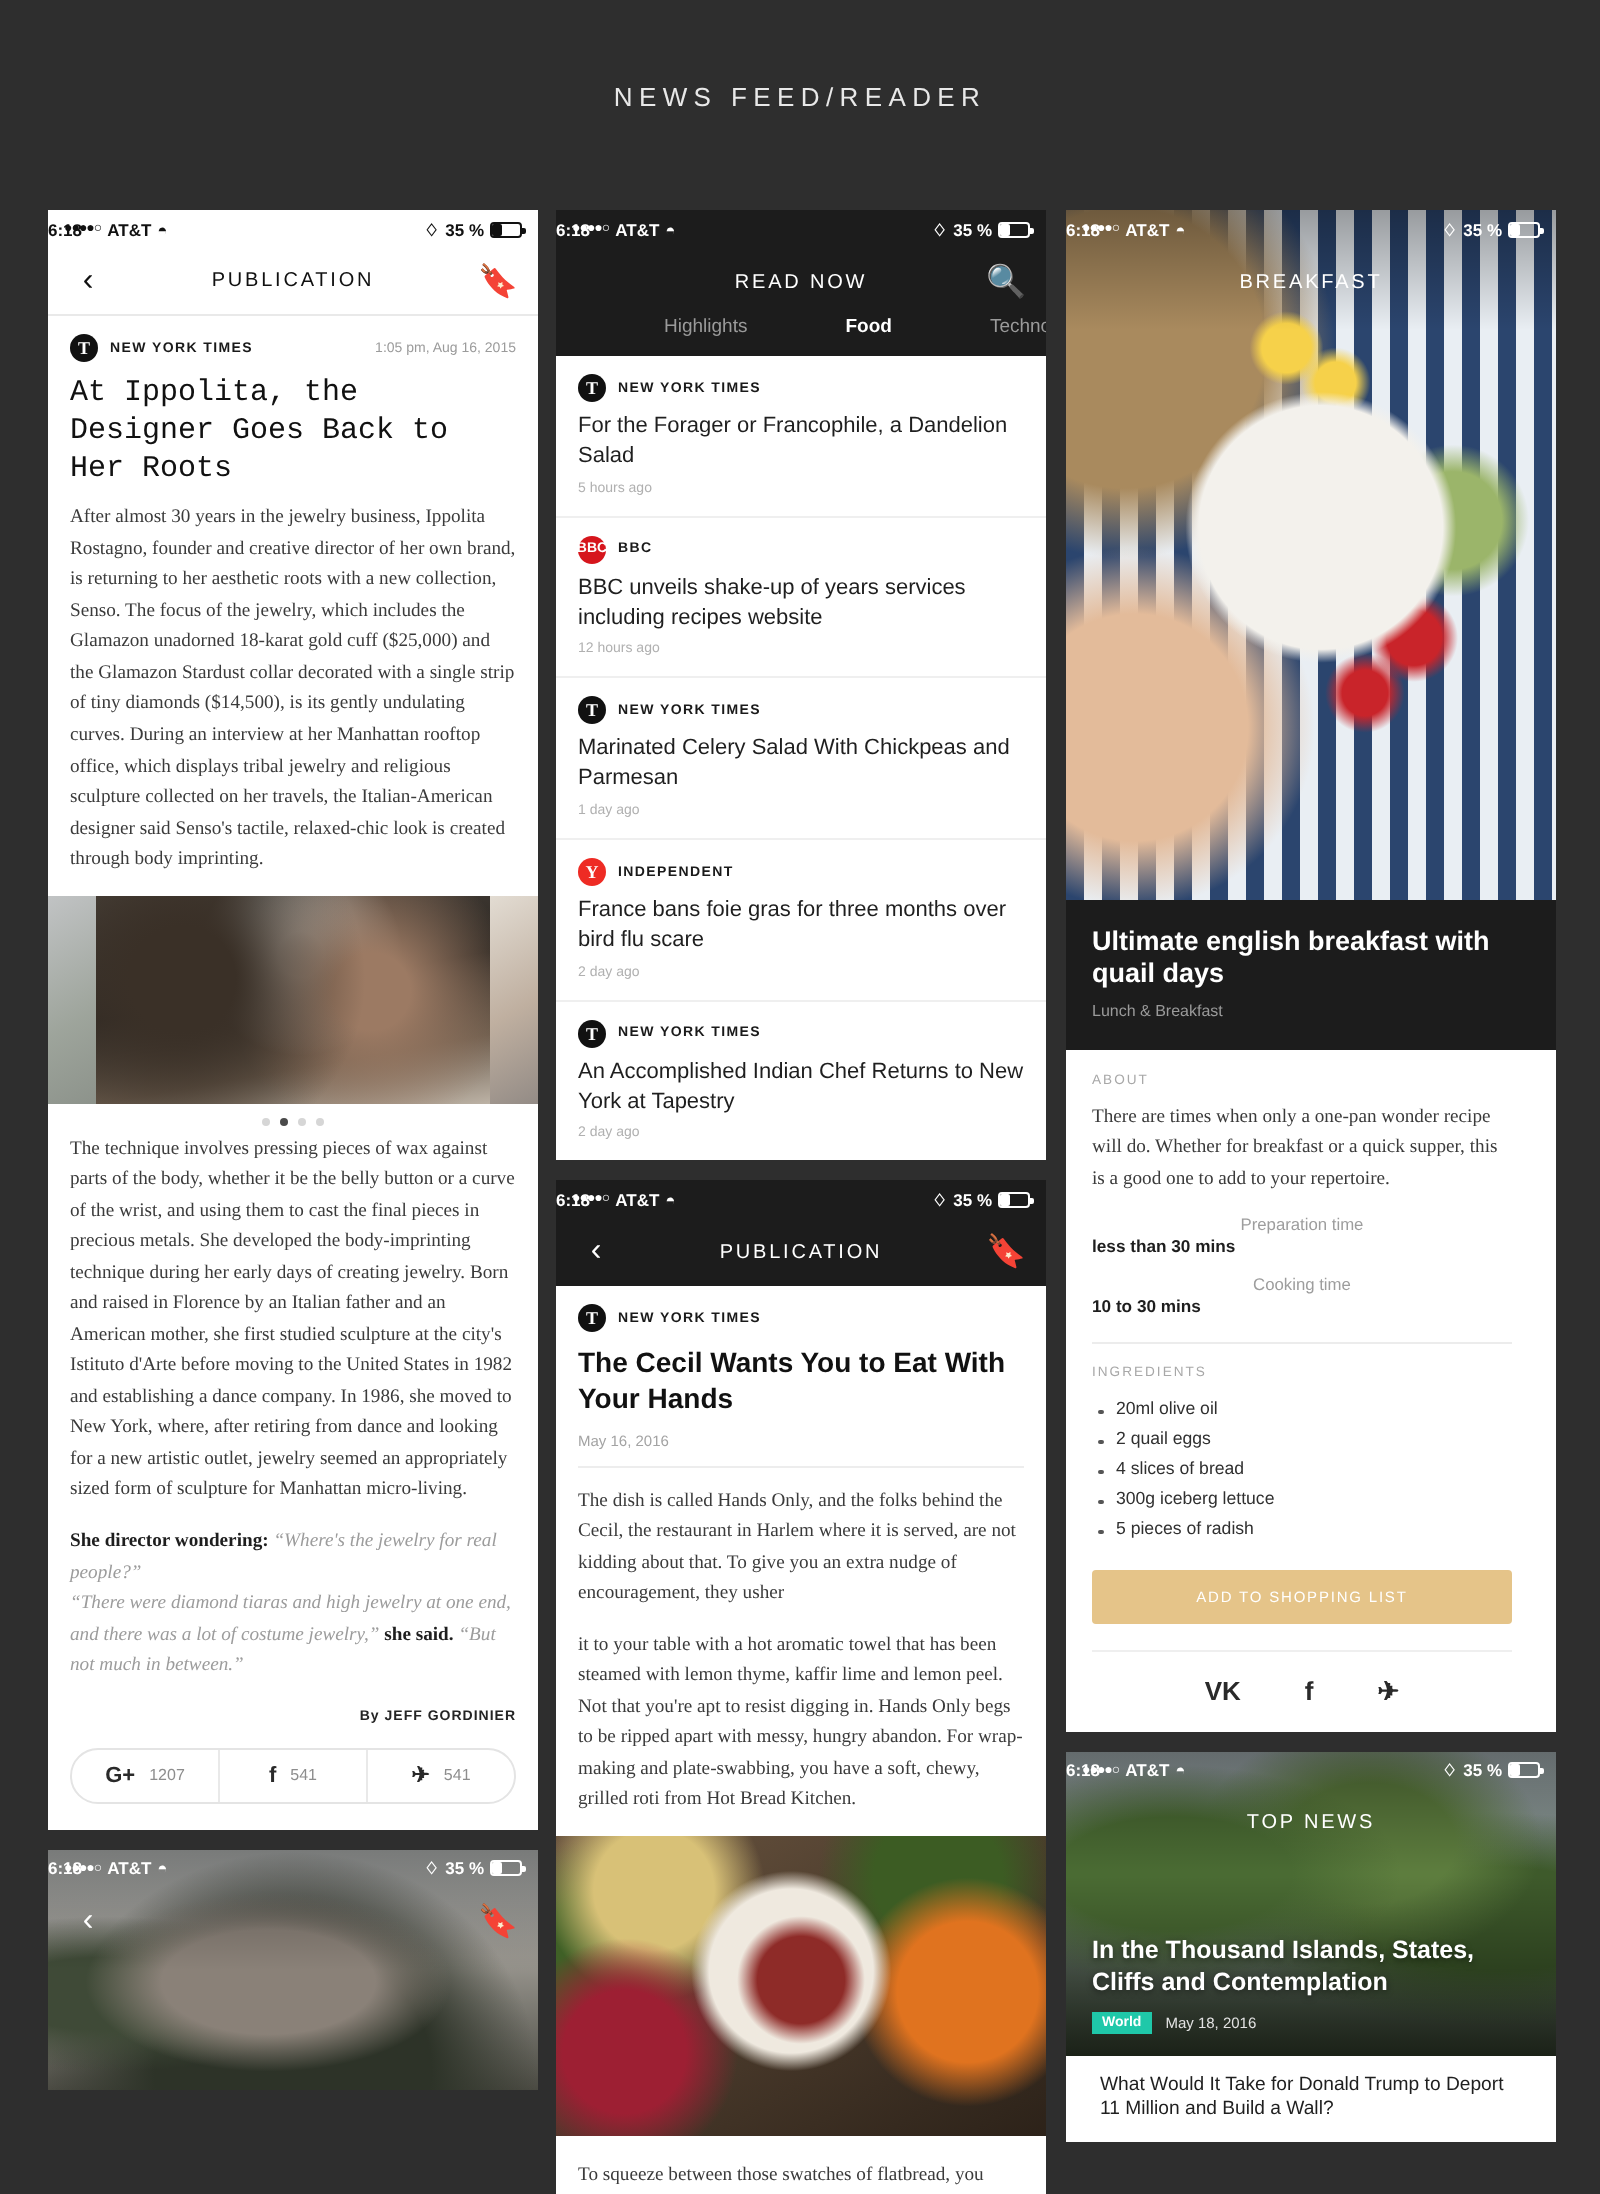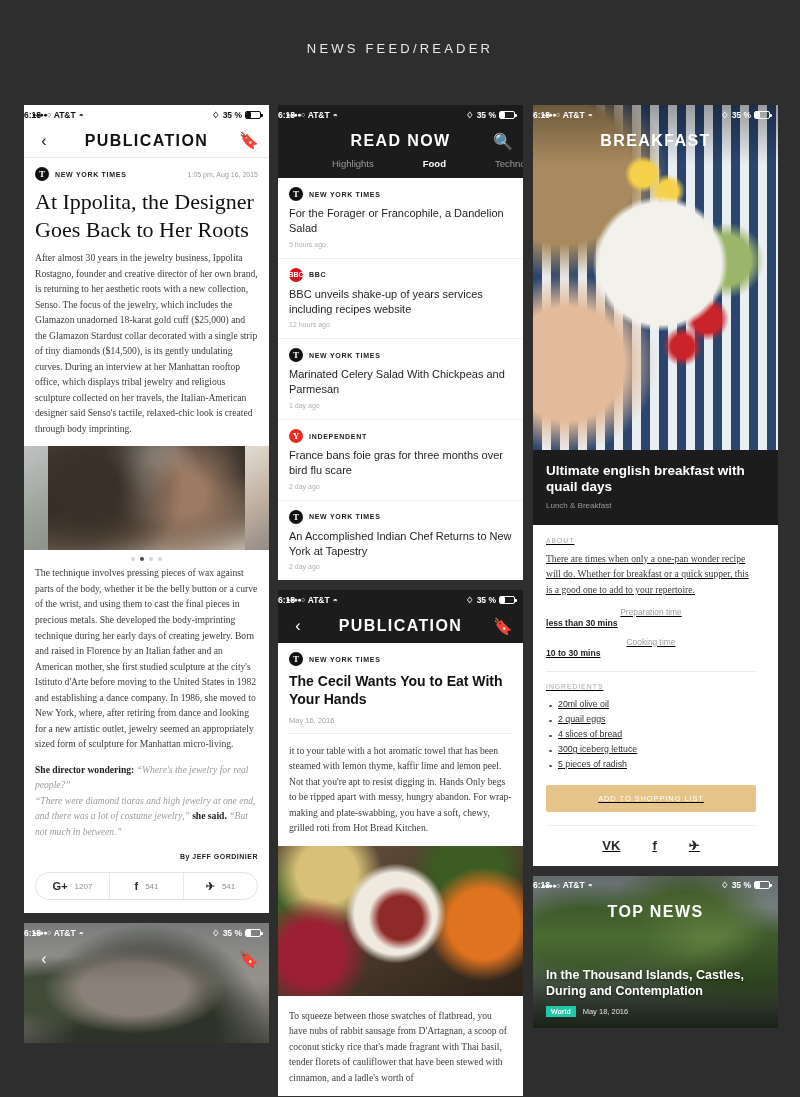--- a/index.html
+++ b/index.html
@@ -54,21 +54,21 @@
   .sb-light { color: #fff; background: #1c1c1c; }
   .sb-over { color: #fff; background: transparent; }
 
   
   .navbar {
     height: 34px; display: flex; align-items: center;
     padding: 0 11px; position: relative; flex: none;
   }
   .nav-title {
     position: absolute; left: 0; right: 0; text-align: center;
-    font-size: 16px; font-weight: bold; letter-spacing: 1.4px;
+    font-size: 10px; font-weight: normal; letter-spacing: 1.4px;
     pointer-events: none;
   }
   .nav-dark { background: #fff; color: #111; border-bottom: 1px solid #e9e9e9; }
   .nav-light { background: #1c1c1c; color: #fff; }
   .nav-over { background: transparent; color: #fff; }
   .nav-ico { width: 18px; height: 18px; display: flex; align-items: center; justify-content: center; z-index: 2; }
   .nav-right { margin-left: auto; }
 
   .hamb { width: 13px; }
   .hamb i { display: block; height: 1.6px; background: currentColor; margin: 2.3px 0; }
@@ -93,22 +93,22 @@
   }
   .src-logo.bbc { background: #d6151c; font-size: 7px; font-family: "Liberation Sans", sans-serif; }
   .src-logo.ind { background: #ee2b24; }
   .src-name {
     margin-left: 6px; font-size: 7px; font-weight: bold;
     letter-spacing: 0.7px; color: #1a1a1a;
   }
   .src-time { margin-left: auto; font-size: 7px; color: #9b9b9b; }
 
   .headline {
-    font-family: Liberation Serif, serif;
-    font-size: 22px; line-height: 1.25; color: #111;
+    font-family: Liberation Mono, monospace;
+    font-size: 15px; line-height: 1.25; color: #111;
     font-weight: normal; margin: 3px 0 7px 0;
   }
   .headline.sans { font-family: "Liberation Sans", sans-serif; font-size: 14px; font-weight: 600; line-height: 1.26; }
   .datestamp { font-size: 7.5px; color: #a3a3a3; padding-bottom: 8px; border-bottom: 1px solid #ededed; margin-bottom: 9px; }
   .body-txt {
     font-family: "Liberation Serif", serif;
     font-size: 9.6px; line-height: 1.62; color: #3b3b3b;
     text-align: left; padding-bottom: 10px;
   }
   .body-txt .quote { font-style: italic; color: #9c9c9c; }
@@ -145,21 +145,21 @@
   .feed-time { font-size: 7px; color: #b0b0b0; }
 
   
   .photo { width: 100%; display: block; position: relative; overflow: hidden; }
 
   
   .recipe-hero { height: 345px; position: relative; overflow: hidden; }
   .recipe-head { background: #1c1c1c; padding: 13px 13px 15px 13px; }
   .recipe-title { color: #fff; font-size: 13.5px; font-weight: 600; line-height: 1.22; }
   .recipe-sub { color: #9a9a9a; font-size: 8px; margin-top: 5px; }
-  .recipe-body { background: #fff; padding: 12px 22px 0 13px; text-decoration: underline; }
+  .recipe-body { background: #fff; padding: 12px 22px 0 13px; }
   .sec-label { font-size: 6.8px; letter-spacing: 1px; color: #a8a8a8; margin-bottom: 7px; }
   .recipe-about { font-family: "Liberation Serif", serif; font-size: 9.6px; line-height: 1.62; color: #3b3b3b; }
   .meta-lbl { font-size: 8.4px; color: #9d9d9d; margin-top: 9px; text-align: center; }
   .meta-val { font-size: 8.6px; color: #1e1e1e; font-weight: bold; margin-top: 1px; }
   .rule { border-top: 1px solid #ececec; margin: 13px 0 11px 0; }
   .ing-list { list-style: none; }
   .ing-list li { font-size: 8.8px; color: #303030; padding: 2.5px 0 2.5px 12px; position: relative; }
   .ing-list li::before {
     content: ""; position: absolute; left: 3px; top: 8px;
     width: 2.6px; height: 2.6px; border-radius: 50%; background: #555;
@@ -447,20 +447,21 @@
         <div class="nav-title">PUBLICATION</div>
         <div class="nav-ico nav-right">🔖</div>
       </div>
       <div class="art-pad">
         <div class="src-row">
           <div class="src-logo">T</div>
           <div class="src-name">NEW YORK TIMES</div>
         </div>
         <h1 class="headline sans">The Cecil Wants You to Eat With Your Hands</h1>
         <div class="datestamp">May 16, 2016</div>
+        <div class="body-txt">The dish is called Hands Only, and the folks behind the Cecil, the restaurant in Harlem where it is served, are not kidding about that. To give you an extra nudge of encouragement, they usher</div>
         <div class="body-txt">it to your table with a hot aromatic towel that has been steamed with lemon thyme, kaffir lime and lemon peel. Not that you're apt to resist digging in. Hands Only begs to be ripped apart with messy, hungry abandon. For wrap-making and plate-swabbing, you have a soft, chewy, grilled roti from Hot Bread Kitchen.</div>
       </div>
       <div class="photo img-meat" style="height:150px"></div>
       <div class="art-pad" style="padding-top:12px">
         <div class="body-txt">To squeeze between those swatches of flatbread, you have nubs of rabbit sausage from D'Artagnan, a scoop of coconut sticky rice that's made fragrant with Thai basil, tender florets of cauliflower that have been stewed with cinnamon, and a ladle's worth of</div>
       </div>
     </div>
 
   </div>
 
@@ -547,23 +548,26 @@
           <div class="navbar nav-over">
             <div class="nav-ico hamb">
                 <i></i>
                 <i></i>
                 <i></i>
               </div>
             <div class="nav-title">TOP NEWS</div>
           </div>
         </div>
         <div class="tn-overlay">
-          <div class="tn-title">In the Thousand Islands, Castles, During and Contemplation</div>
+          <div class="tn-title">In the Thousand Islands, States, Cliffs and Contemplation</div>
           <div class="tn-meta">
             <span class="badge" style="background:#1fc8a9">World</span>
             <span class="tn-date">May 18, 2016</span>
           </div>
         </div>
       </div>
+      <div class="tn-card">
+        <div class="tn-card-title">What Would It Take for Donald Trump to Deport 11 Million and Build a Wall?</div>
+      </div>
     </div>
 
   </div>
 </div>
 
 </body></html>

